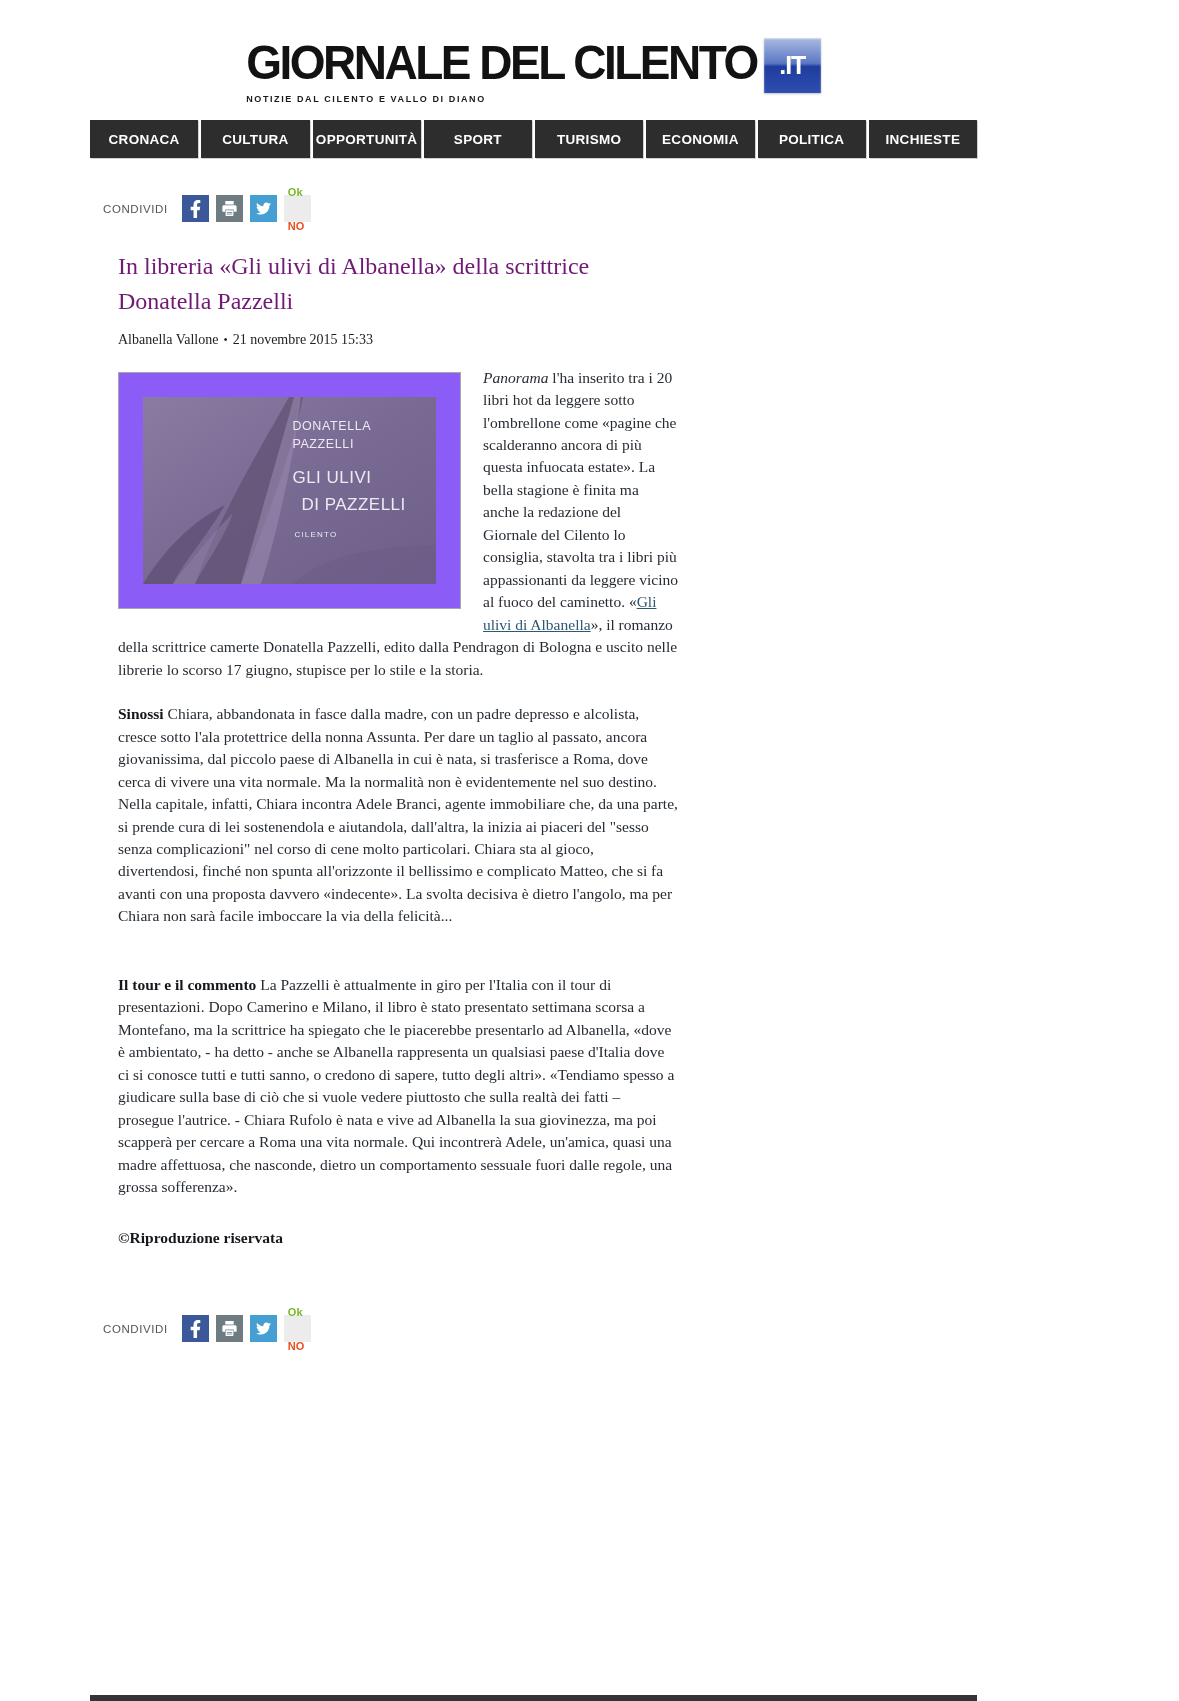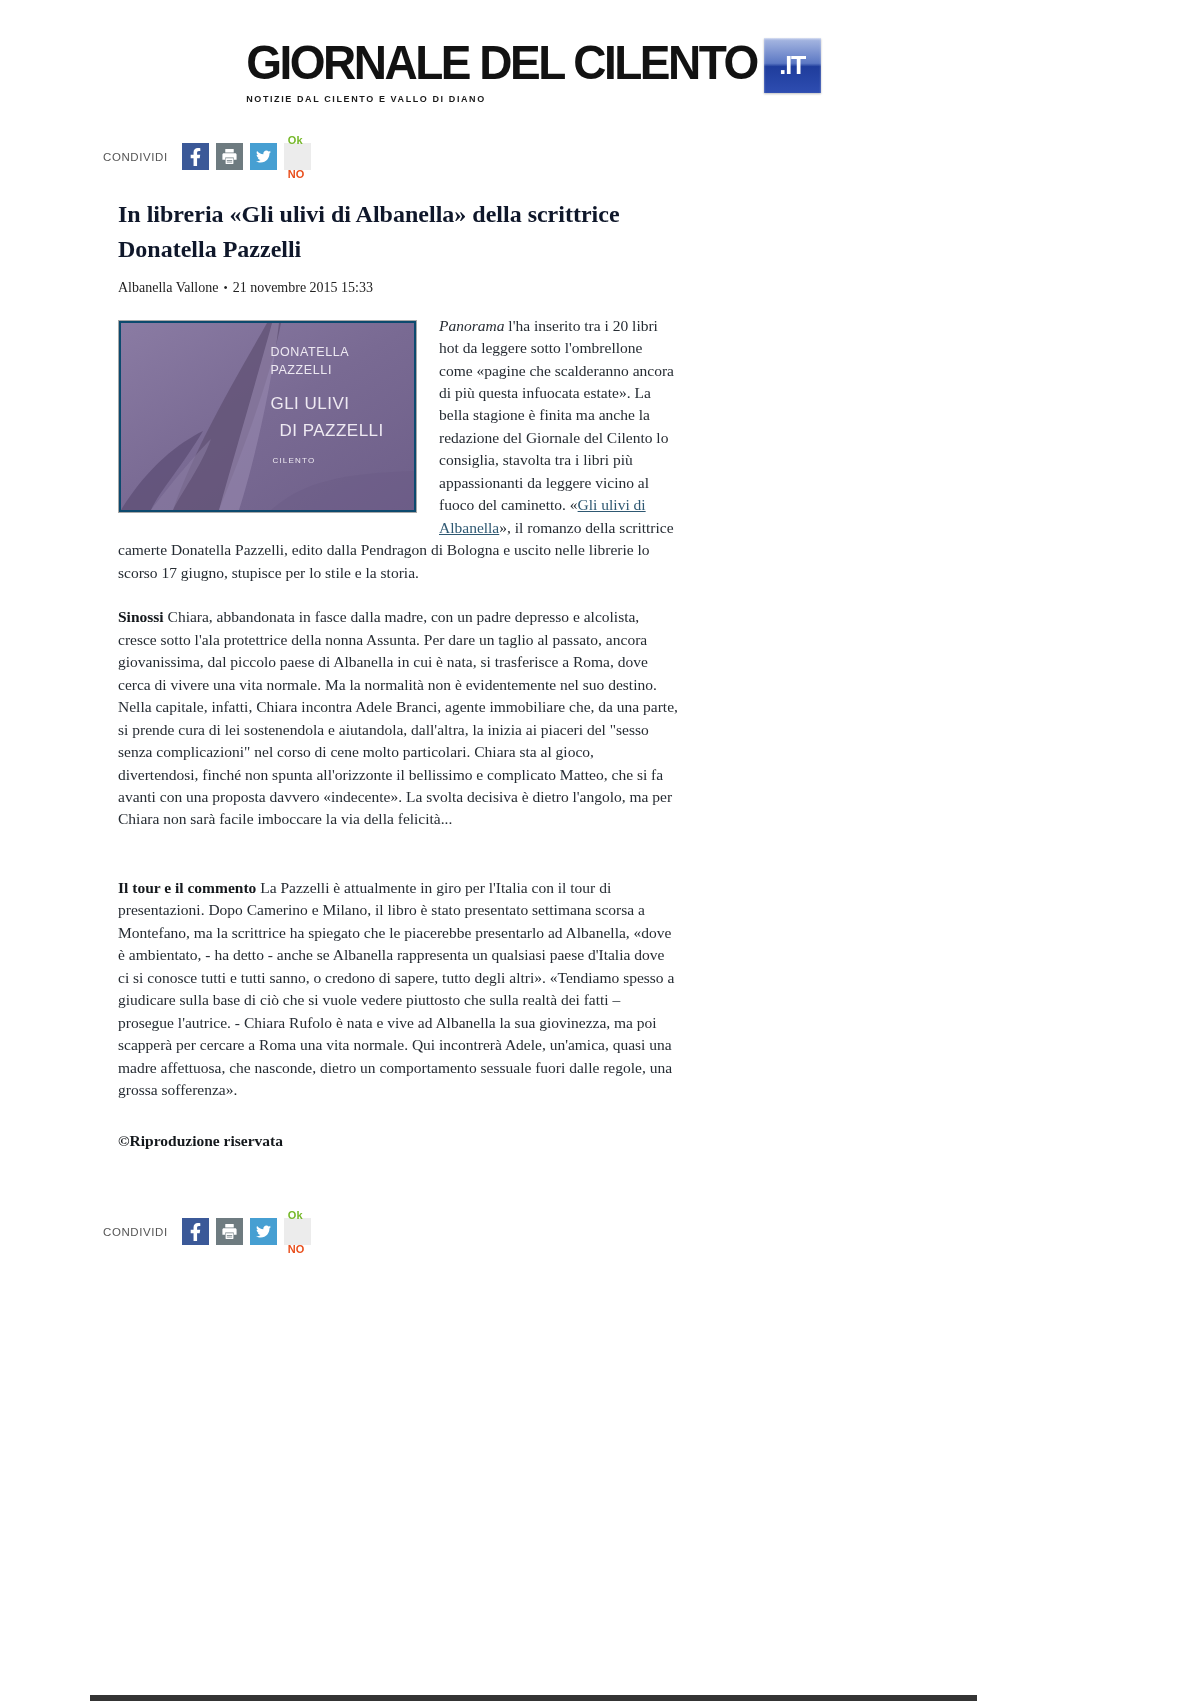--- a/index.html
+++ b/index.html
@@ -72,38 +72,38 @@
     font-family:"Liberation Sans", sans-serif; font-weight:bold;
     font-size:11px; line-height:10px;
   }
   .ok-top { color:#76b82a; }
   .ok-bot { color:#e94f1d; }
 
   
   article { margin-top:27px; padding-left:28px; width:588px; }
   h1.article-title {
     margin:0; max-width:565px;
-    font-size:24px; line-height:1.45; font-weight:700; color:#0f172a;
+    font-size:24px; line-height:1.45; font-weight:400; color:#701a75;
   }
   .byline { margin-top:13px; font-size:14px; color:#222; }
   .byline .dot { margin:0 5px; font-size:12px; }
 
   .article-body { margin-top:19px; font-size:15.5px; line-height:1.45; }
   .article-body p { margin:0; }
   .article-body p + p { margin-top:22px; }
   .article-body p.tour { margin-top:46px; }
   .article-body p.copyright { margin-top:28px; font-weight:bold; color:#14181c; }
   .article-body em { font-style:italic; }
   .article-body b { font-weight:bold; color:#14181c; }
   a.book-link { color:#2e5872; text-decoration:underline; cursor:pointer; }
 
   
   .book-frame {
-    float:left; background:#0c4a6e; border:1px solid #a8a8a8;
-    padding:2px; margin:5px 22px 6px 0;
+    float:left; background:#8b5cf6; border:1px solid #a8a8a8;
+    padding:24px; margin:5px 22px 6px 0;
   }
   .book-cover { width:293px; height:187px; position:relative; overflow:hidden; }
   .book-cover svg.drape { position:absolute; left:0; top:0; }
   .cover-text {
     position:absolute; left:51%; top:11%;
     color:#eee9f2; font-family:"Liberation Sans", sans-serif;
   }
   .cover-author { font-size:12.5px; letter-spacing:.6px; }
   .cover-title1 { font-size:17px; margin-top:13px; letter-spacing:.5px; }
   .cover-title2 { font-size:17px; margin-top:2px; margin-left:9px; letter-spacing:.5px; }
@@ -123,20 +123,30 @@
   <header class="masthead">
     <div class="logo-block">
       <div class="logo-row">
         <div class="logo-text">GIORNALE DEL CILENTO</div>
         <div class="logo-badge">.IT</div>
       </div>
       <div class="tagline">NOTIZIE DAL CILENTO E VALLO DI DIANO</div>
     </div>
   </header>
 
+  <nav class="nav">
+    <div class="nav-item">CRONACA</div>
+    <div class="nav-item">CULTURA</div>
+    <div class="nav-item">OPPORTUNITÀ</div>
+    <div class="nav-item">SPORT</div>
+    <div class="nav-item">TURISMO</div>
+    <div class="nav-item">ECONOMIA</div>
+    <div class="nav-item">POLITICA</div>
+    <div class="nav-item">INCHIESTE</div>
+  </nav>
 
   <div class="share-row top">
     <span class="share-label">CONDIVIDI</span>
     <div class="share-icons">
       <div class="sicon fb">
         <svg width="13" height="18" viewBox="0 0 320 512">
             <path fill="#fff" d="M279.14 288l14.22-92.66h-88.91v-60.13c0-25.35 12.42-50.06 52.24-50.06h40.42V6.26S260.43 0 225.36 0c-73.22 0-121.08 44.38-121.08 124.72v70.62H22.89V288h81.39v224h100.17V288z"></path>
           </svg>
       </div>
       <div class="sicon pr">

